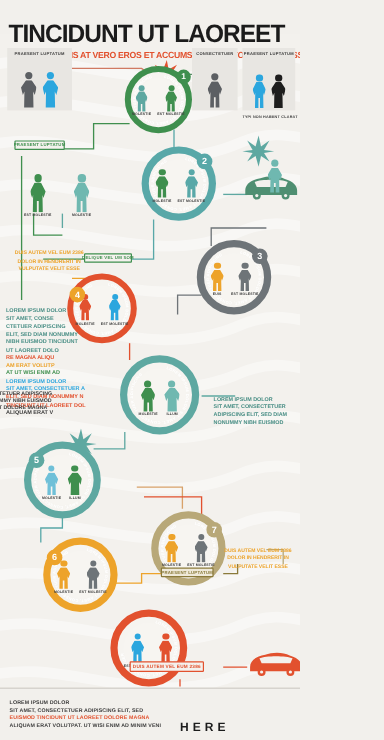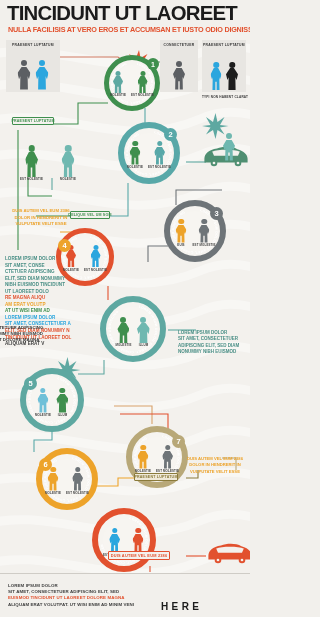--- a/index.html
+++ b/index.html
@@ -9,21 +9,21 @@
     font-family:"Liberation Sans", sans-serif;
     overflow:hidden;
     position:relative;
   }
   .stage{position:absolute;inset:0;width:250px;height:617px;overflow:hidden;}
 
   
   .bg-waves{position:absolute;left:0;top:28px;width:250px;height:545px;opacity:.55;}
 
   
-  .header{position:absolute;left:0;top:0;width:250px;height:38px;}
+  .header{position:absolute;left:0;top:16px;width:250px;height:38px;}
   .title{
     position:absolute;left:7px;top:2px;width:238px;
     font-size:21px;line-height:21px;font-weight:bold;
     letter-spacing:-0.8px;color:#1b1b1b;
     font-family:"Liberation Sans", sans-serif;
     transform:scaleX(.97);transform-origin:left top;
     white-space:nowrap;
   }
   .subtitle{
     position:absolute;left:8px;top:26px;width:240px;
@@ -104,21 +104,21 @@
   .footer .ln{display:block;white-space:nowrap;}
 
   
   .wm{
     position:absolute;left:128px;top:584px;
     font-size:20px;font-weight:bold;color:#1c1c1c;letter-spacing:-.6px;
     font-family:"Liberation Sans", sans-serif;opacity:.95;
   }
   .wm2{
     position:absolute;left:150px;top:601px;
-    font-size:10px;font-weight:bold;color:#1c1c1c;letter-spacing:3.4px;margin-left:11px;
+    font-size:10px;font-weight:bold;color:#1c1c1c;letter-spacing:3.4px;
   }
   .svgfull{position:absolute;left:0;top:0;width:250px;height:617px;pointer-events:none;}
 </style>
 </head>
 <body>
 
 <div class="stage">
 
   <svg class="bg-waves" viewBox="0 0 250 545" preserveAspectRatio="none">
     <defs>

